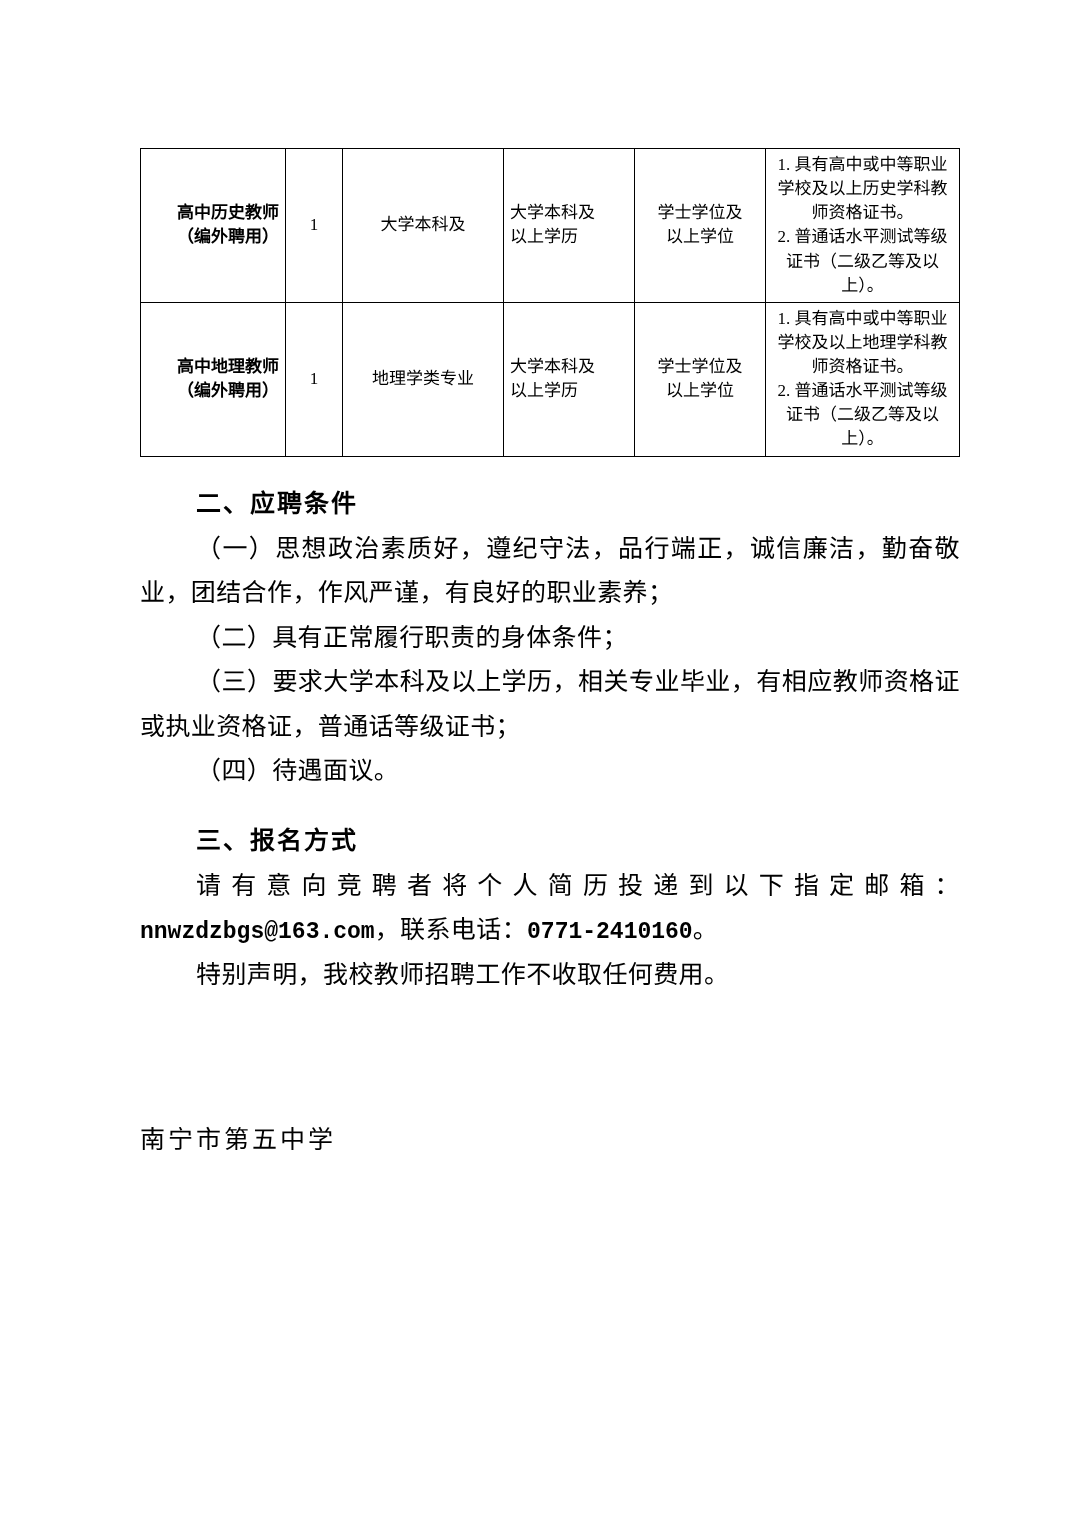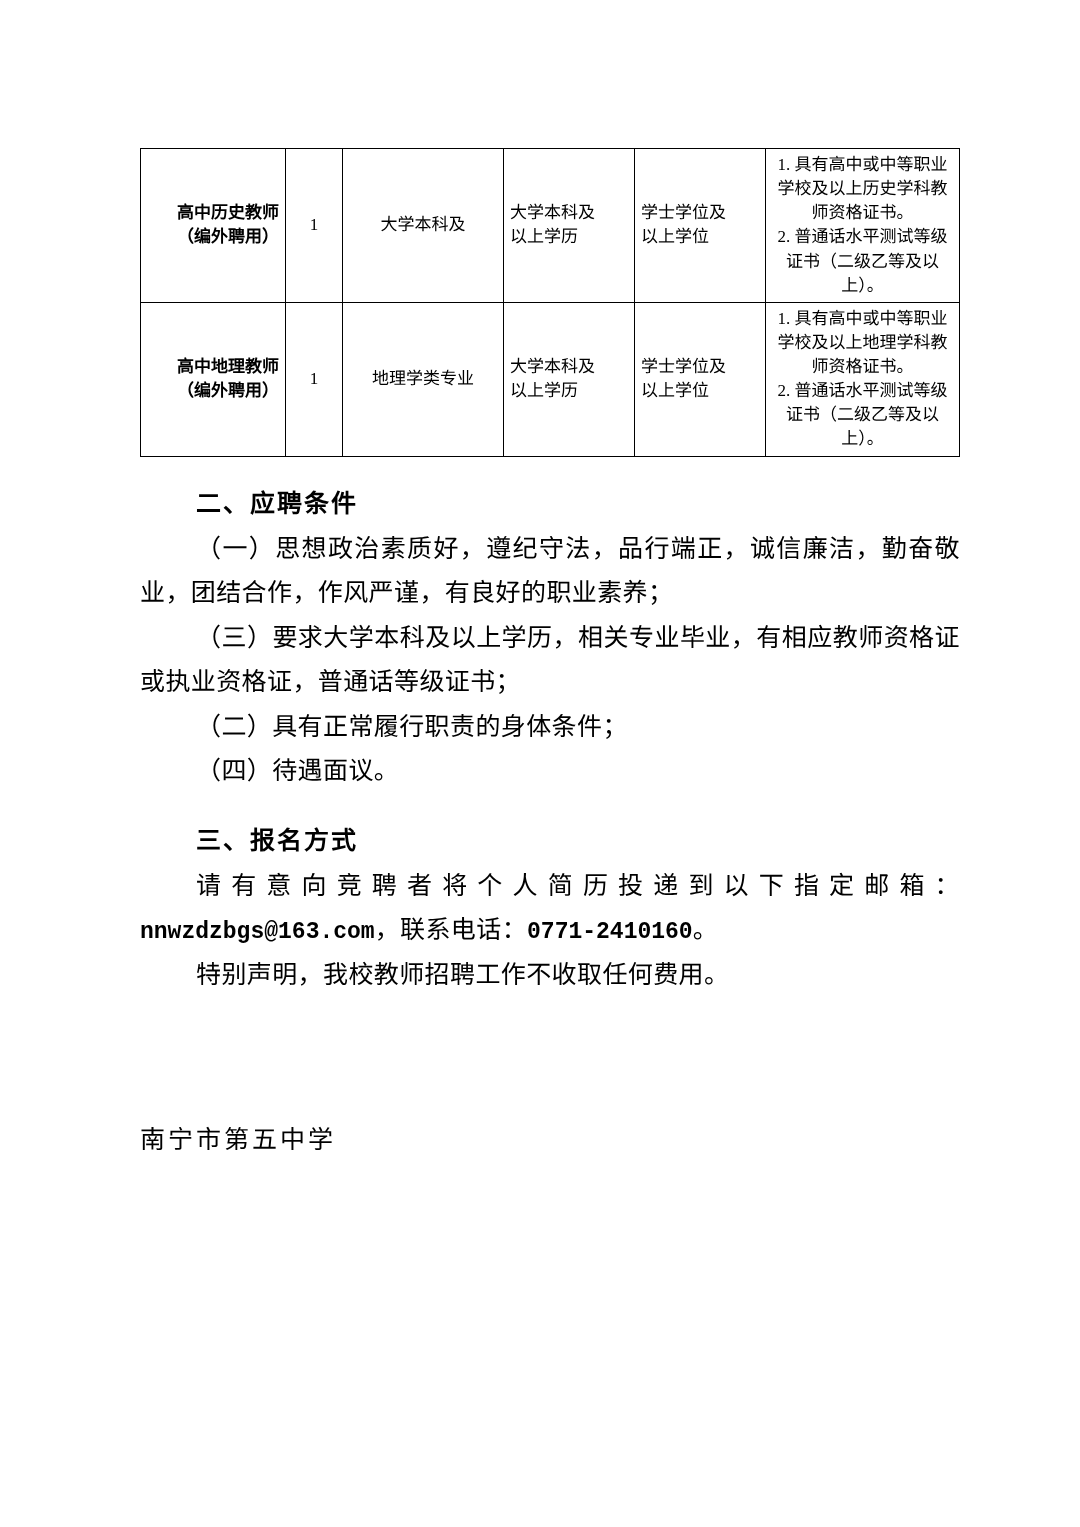--- a/index.html
+++ b/index.html
@@ -40,21 +40,21 @@
     padding: 4px 6px;
     font-size: 17px;
     line-height: 1.42;
     vertical-align: middle;
     font-family: "Liberation Serif", "DejaVu Serif", serif;
   }
   td.c-post   { width: 132px; text-align: right; font-weight: bold; }
   td.c-num    { width: 44px;  text-align: center; }
   td.c-major  { width: 148px; text-align: center; }
   td.c-edu    { width: 118px; text-align: left; }
-  td.c-degree { width: 118px; }
+  td.c-degree { width: 118px; text-align: center; }
   td.c-req    { text-align: center; vertical-align: top; padding: 6px 6px 6px 8px; font-size: 16.5px; line-height: 1.5; }
   .post-line2 { display: block; }
   .two-line { line-height: 1.45; }
 
   
   .sec-title {
     font-family: Liberation Sans, sans-serif;
     font-weight: bold;
     font-size: 25px;
     letter-spacing: 2px;
@@ -136,22 +136,22 @@
           </td>
           <td class="c-req" style="white-space: pre-line;">1. 具有高中或中等职业学校及以上地理学科教师资格证书。
 2. 普通话水平测试等级证书（二级乙等及以上）。</td>
         </tr>
       </tbody>
     </table>
 
     <h2 class="sec-title">二、应聘条件</h2>
 
     <p class="body">（一）思想政治素质好，遵纪守法，品行端正，诚信廉洁，勤奋敬业，团结合作，作风严谨，有良好的职业素养；</p>
+    <p class="body nospace">（二）具有正常履行职责的身体条件；</p>
     <p class="body nospace">（三）要求大学本科及以上学历，相关专业毕业，有相应教师资格证或执业资格证，普通话等级证书；</p>
-    <p class="body nospace">（二）具有正常履行职责的身体条件；</p>
     <p class="body nospace">（四）待遇面议。</p>
 
     <h2 class="sec-title">三、报名方式</h2>
 
     <p class="body"><span>请有意向竞聘者将个人简历投递到以下指定邮箱：</span><span class="mono">nnwzdzbgs@163.com</span><span>，联系电话：</span><span class="mono">0771-2410160</span><span>。</span></p>
 
     <p class="body nospace">特别声明，我校教师招聘工作不收取任何费用。</p>
 
     <div class="signature">
       <div>南宁市第五中学</div>

